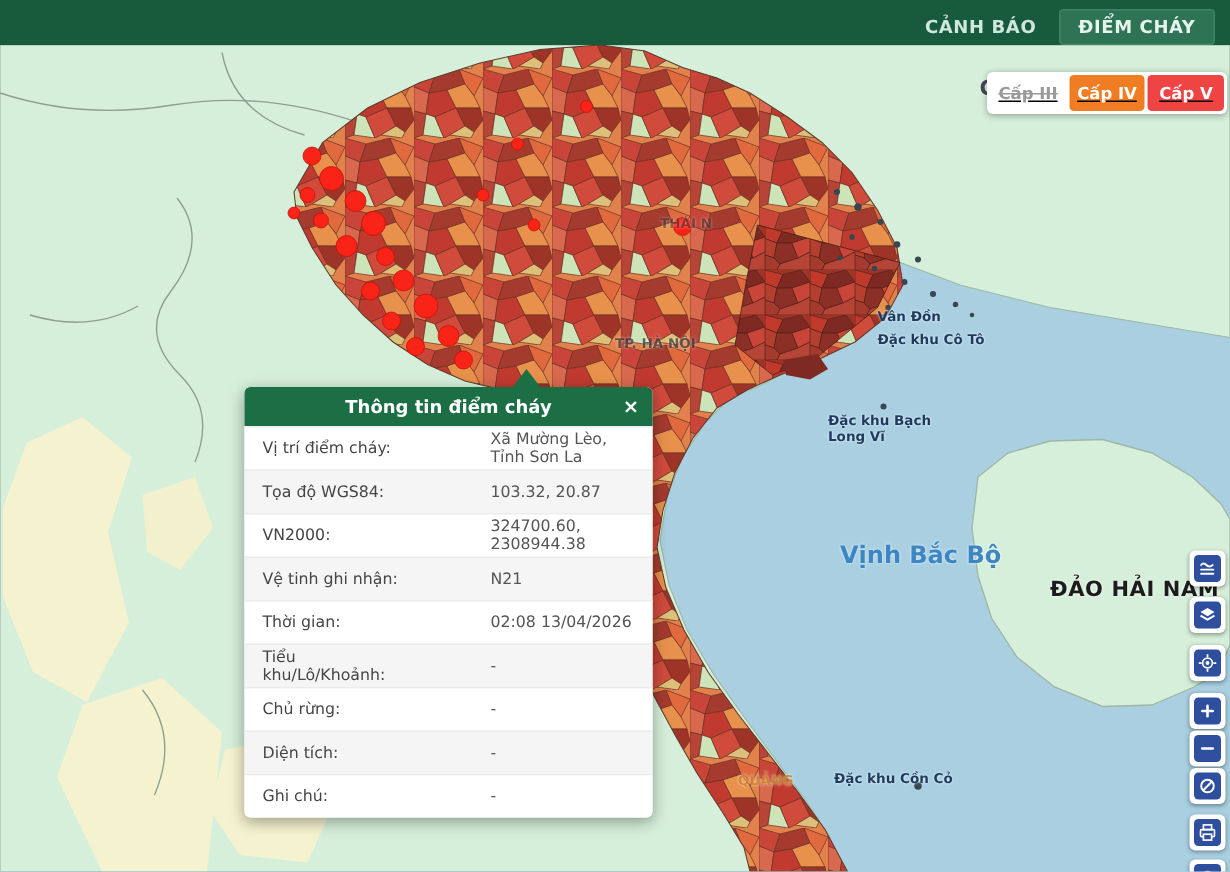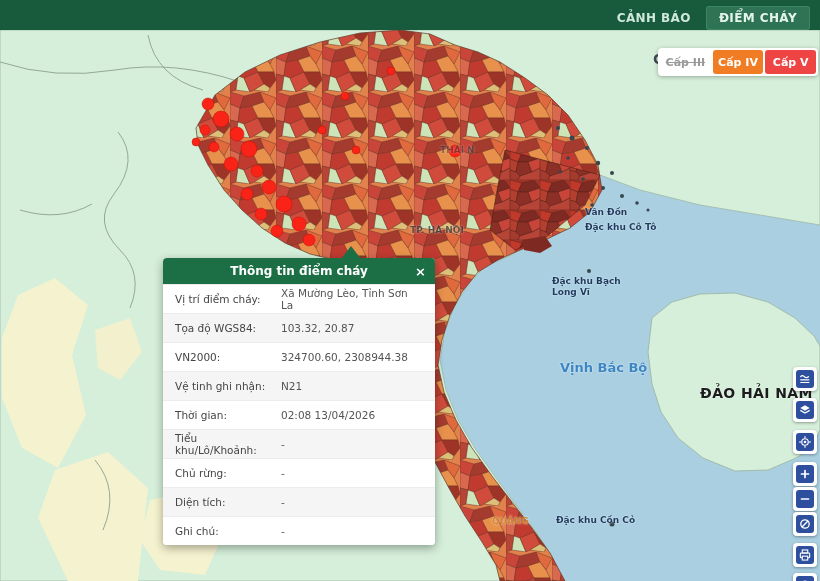--- a/index.html
+++ b/index.html
@@ -17,51 +17,51 @@
   .map { position:absolute; top:30px; left:0; width:820px; height:551px; overflow:hidden; }
   .map svg { display:block; }
 
   
   .map-label { position:absolute; z-index:10; white-space:nowrap; pointer-events:none;
                text-shadow:0 0 2px rgba(255,255,255,.85); }
   .lbl-navy  { color:#1e3a5f; font-size:9px; font-weight:bold; }
   .lbl-van-don        { left:585px; top:207px; }
   .lbl-co-to          { left:585px; top:222px; }
   .lbl-bach-long-vi   { left:552px; top:276px; width:80px; text-align:left; white-space:normal; line-height:1.25; }
-  .lbl-vinh-bac-bo    { left:560px; top:360px; color:#3d86c4; font-size:13px; font-weight:600; }
+  .lbl-vinh-bac-bo    { left:560px; top:360px; color:#3d86c4; font-size:16px; font-weight:600; }
   .lbl-hai-nam        { left:700px; top:385px; color:#1c1c1c; font-size:14px; font-weight:bold; letter-spacing:.4px; }
   .lbl-con-co         { left:556px; top:515px; }
   .lbl-ha-noi         { left:410px; top:225px; opacity:.75; color:#3c3c3c; }
   .lbl-thai-nguyen    { left:440px; top:145px; opacity:.55; color:#3c3c3c; }
   .lbl-quang          { left:492px; top:516px; color:#d4862a; opacity:.9; }
   .lbl-chi            { left:608px; top:51px; color:#3f4a56; font-size:14px; font-weight:bold; z-index:20;margin-left:45px; }
 
   
   .legend { position:absolute; top:48px; right:2px; width:160px; height:28px; background:#fff;
             border-radius:4px; box-shadow:0 1px 4px rgba(0,0,0,.3); display:flex; gap:2px;
-            padding:2px; z-index:55; }
+            padding:2px; z-index:55;text-decoration:underline; }
   .legend-btn { flex:1; display:flex; align-items:center; justify-content:center;
                 font-size:11px; font-weight:bold; border-radius:3px; cursor:pointer; }
   .legend-btn.lv3 { background:#fff; color:#9a9a9a; text-decoration:line-through; }
   .legend-btn.lv4 { background:#f07c23; color:#fff; }
   .legend-btn.lv5 { background:#ef4444; color:#fff; }
 
   
   .popup { position:absolute; left:163px; top:258px; width:272px; background:#fff; border-radius:4px;
            box-shadow:0 3px 10px rgba(0,0,0,.35); z-index:50; }
   .popup-tip { position:absolute; left:178px; top:-12px; width:0; height:0;
                border-left:10px solid transparent; border-right:10px solid transparent;
                border-bottom:13px solid #1c6f45; }
   .popup-header { background:#1c6f45; color:#fff; height:26px; border-radius:4px 4px 0 0;
                   display:flex; align-items:center; justify-content:center; position:relative;
                   font-size:12px; font-weight:bold; }
   .popup-close { position:absolute; right:9px; top:0; height:26px; display:flex; align-items:center;
                  color:#fff; font-size:13px; font-weight:bold; cursor:pointer; }
   .popup-row { display:flex; align-items:center; height:29px; padding:0 12px; font-size:10.5px;
-               border-top:1px solid #ececec; background:#fff; }
+               border-top:1px solid #ececec; background:#fff;gap:46px; }
   .popup-rows .popup-row:nth-child(even) { background:#f5f5f5; }
   .popup-rows .popup-row:last-child { border-radius:0 0 4px 4px; }
   .row-label { width:98px; color:#454545; flex-shrink:0; }
   .row-value { flex:1; color:#555; padding-left:8px; }
 
   
   .map-tools { position:absolute; right:3px; top:367px; width:24px; display:flex; flex-direction:column; z-index:55; }
   .tool-card { width:24px; height:24px; background:#fff; border-radius:4px; padding:3px;
                box-shadow:0 1px 3px rgba(0,0,0,.35); cursor:pointer; }
   .tool-btn { width:18px; height:18px; background:#2d4f9e; border-radius:3px;

